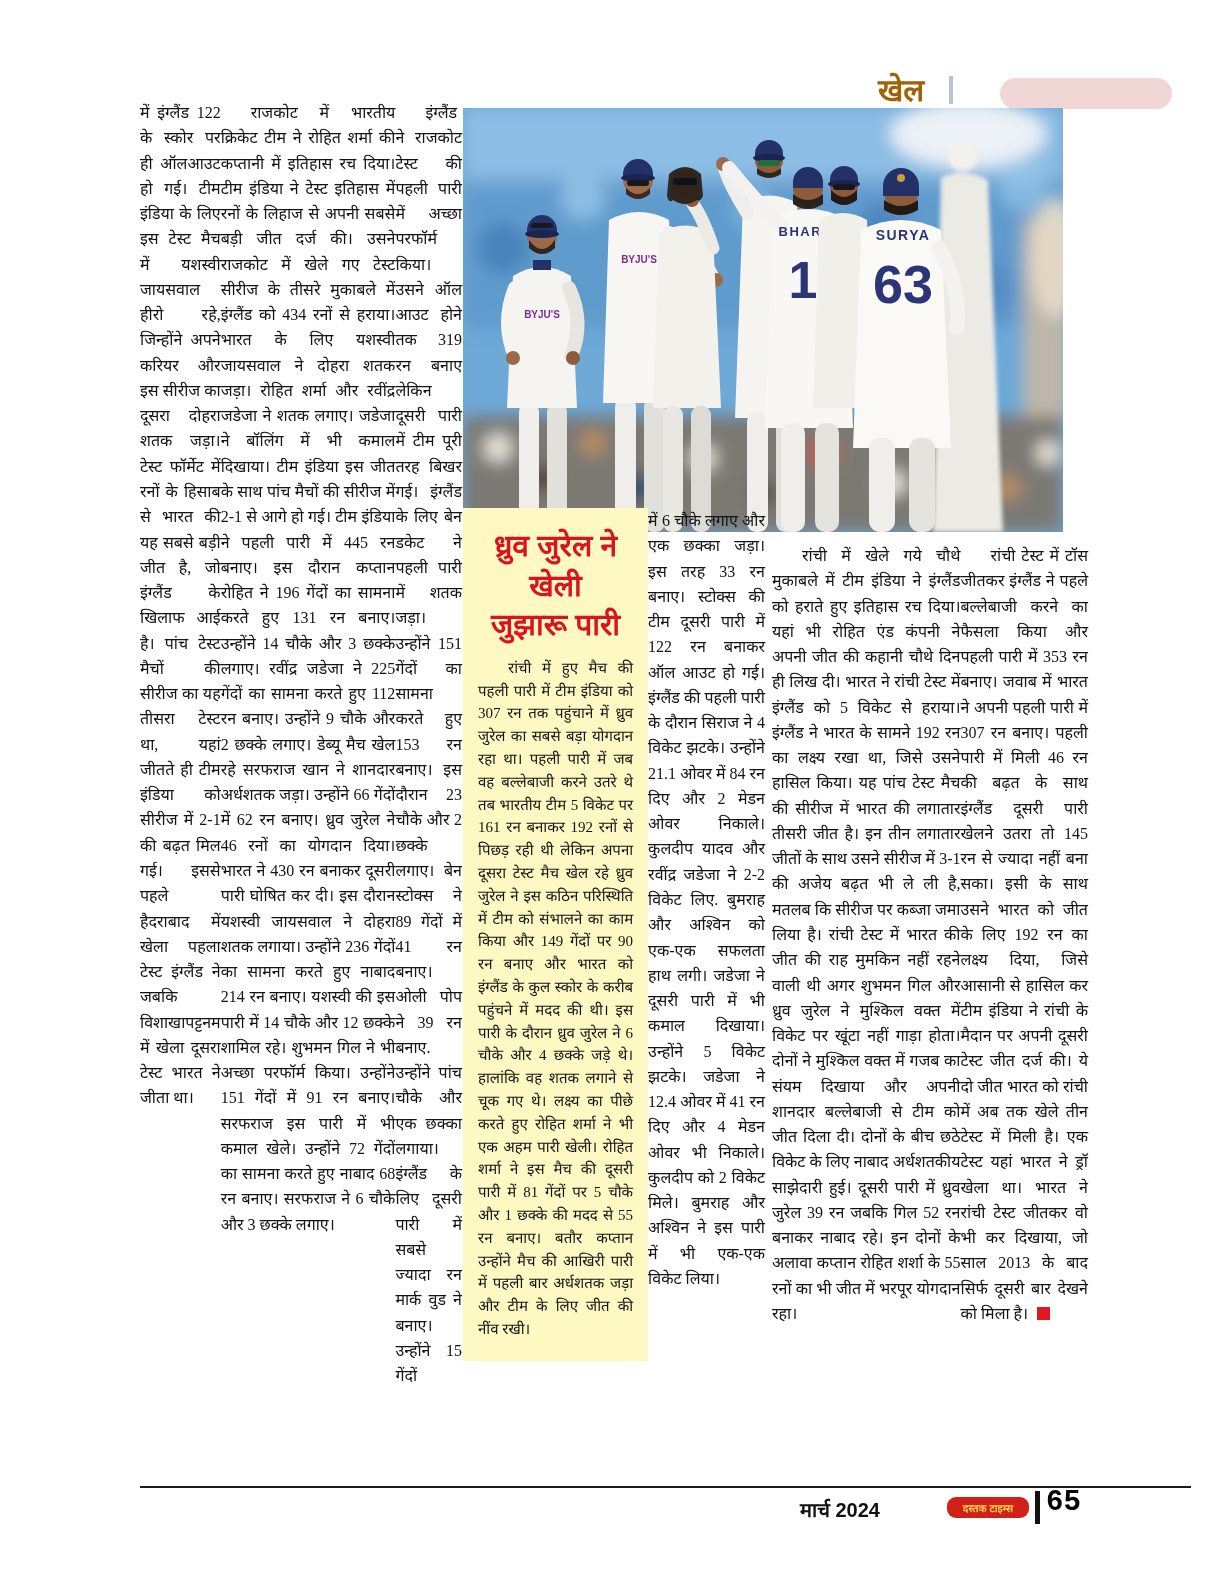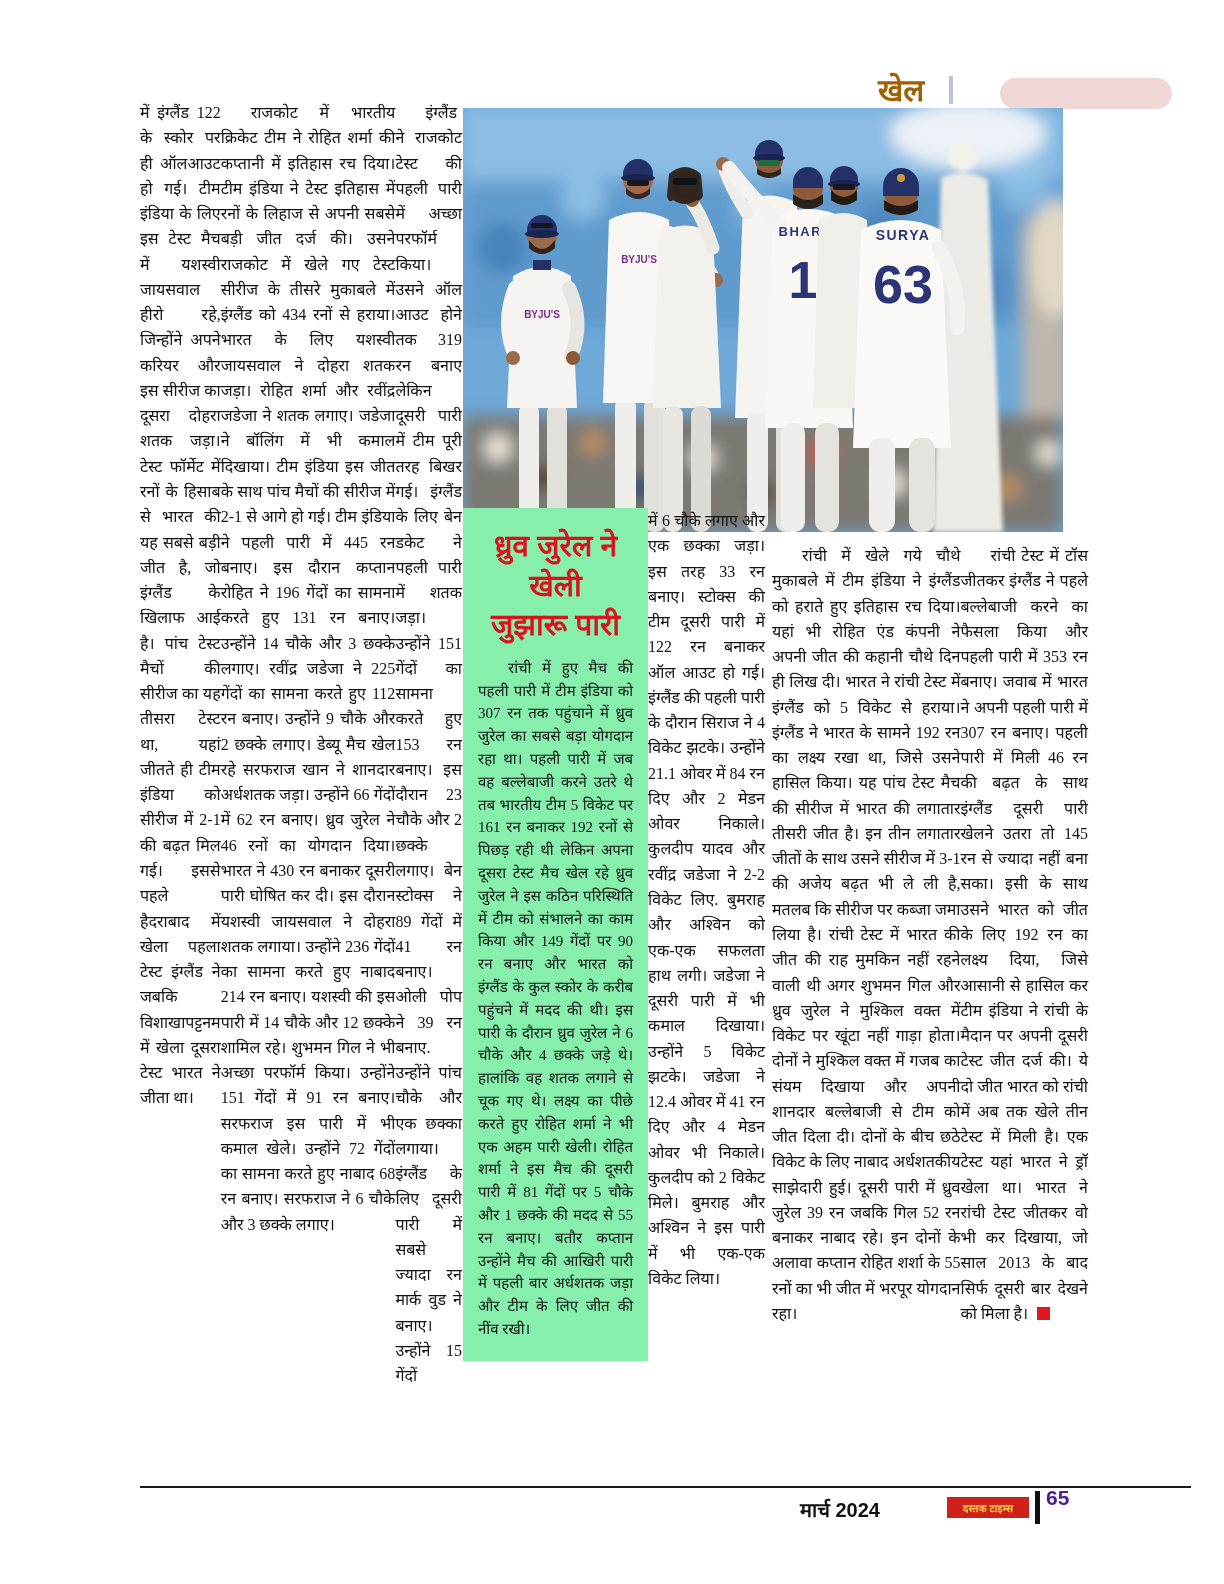--- a/index.html
+++ b/index.html
@@ -33,21 +33,21 @@
     font-size:23.5px;line-height:1.28;font-weight:bold;color:#0a0a0a;text-align:left;
   }
   
   .photo{
     position:absolute;left:463px;top:108px;width:600px;height:424px;overflow:hidden;z-index:1;
     background:#6ea9d8;
   }
   .photo svg{display:block;}
   
   .highlight-box{
-    background:#86efac;padding:14px 15px 12px 15px;margin-bottom:16px;
+    background:#fef9c3;padding:14px 15px 12px 15px;margin-bottom:16px;
   }
   .highlight-title{
     font-family:"Liberation Sans", sans-serif;font-weight:bold;color:#da141e;
     font-size:30px;line-height:1.32;text-align:center;margin:4px 0 12px 0;
   }
   .highlight-box p.body-text{font-size:15px;line-height:1.52;}
   
   .end-mark{
     display:inline-block;width:13px;height:13px;background:#e01621;margin-left:9px;
     vertical-align:-1px;
@@ -55,26 +55,26 @@
   
   .footer-rule{position:absolute;left:140px;top:1486px;width:1051px;height:2px;background:#1c1c1c;}
   .footer-month{
     position:absolute;left:800px;top:1496px;width:135px;text-align:left;
     font-family:"Liberation Sans", sans-serif;font-weight:bold;font-size:20px;color:#111;
   }
   .footer-logo{
     position:absolute;left:947px;top:1497px;width:82px;height:21px;background:#d12019;
     display:flex;align-items:center;justify-content:center;
     font-family:"Liberation Sans", sans-serif;font-weight:bold;font-size:10.5px;color:#ffd24a;
-    white-space:nowrap;overflow:hidden;
+    white-space:nowrap;overflow:hidden;border-radius:9px;
   }
   .footer-bar{position:absolute;left:1035px;top:1491px;width:5px;height:33px;background:#111;}
   .footer-page{
     position:absolute;left:1046px;top:1486px;
-    font-family:Liberation Sans, sans-serif;font-weight:bold;font-size:21px;color:#4c1d95;
+    font-family:Liberation Mono, monospace;font-weight:bold;font-size:29px;color:#000000;
   }
 </style>
 </head>
 <body>
 
 <div class="section-label">खेल</div>
 <div class="header-divider"></div>
 <div class="header-pill"></div>
 
 <div class="photo">

